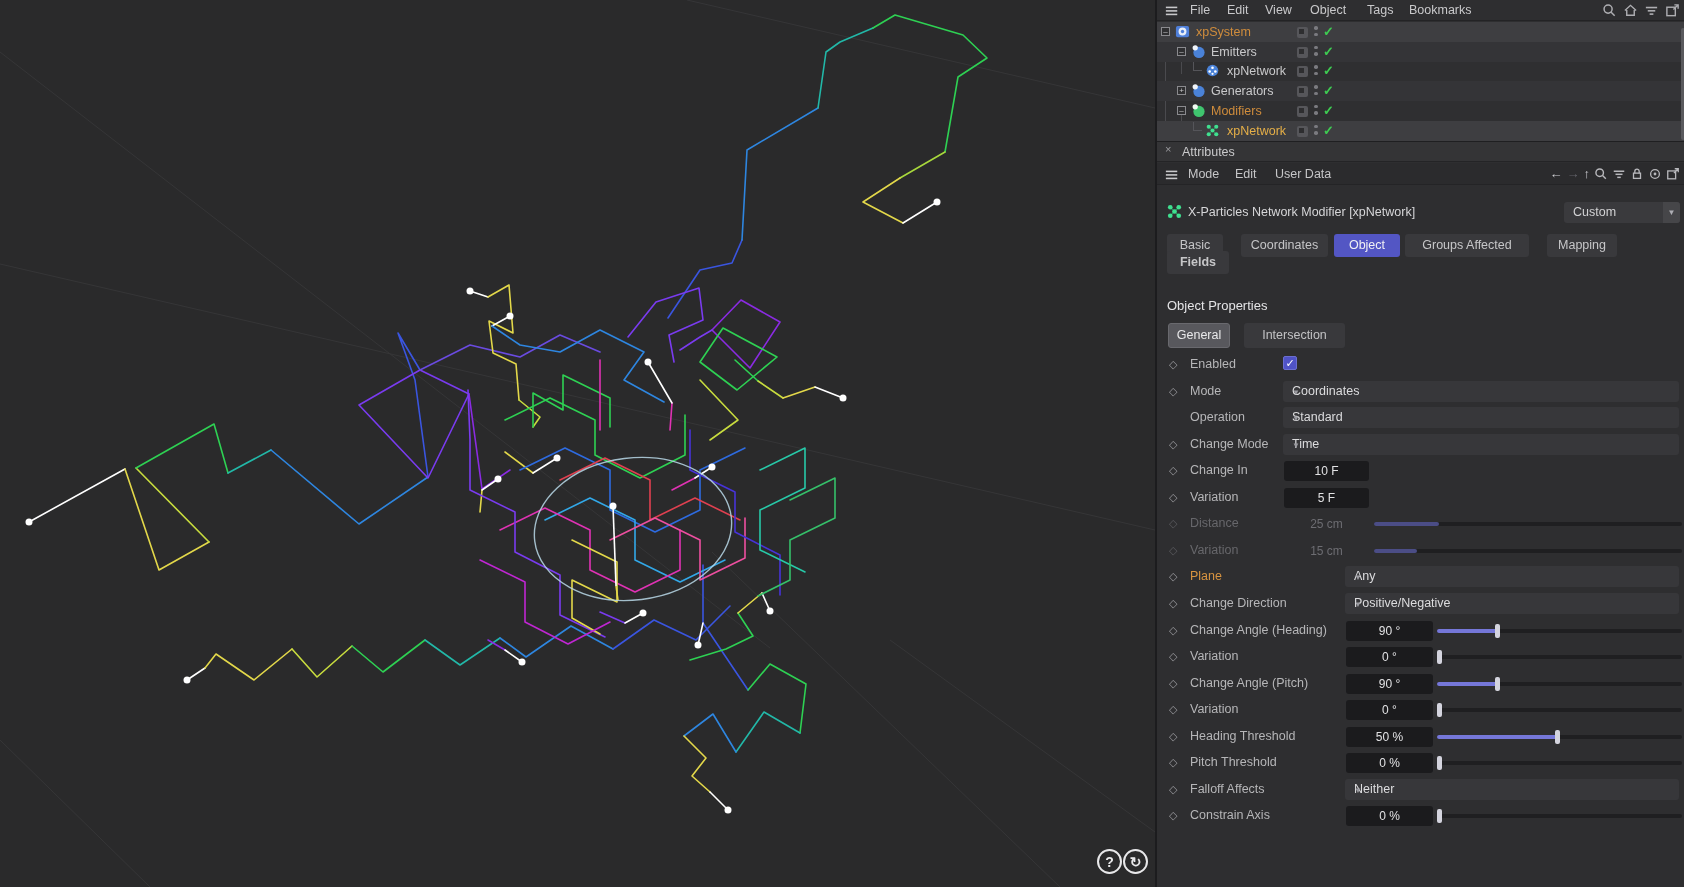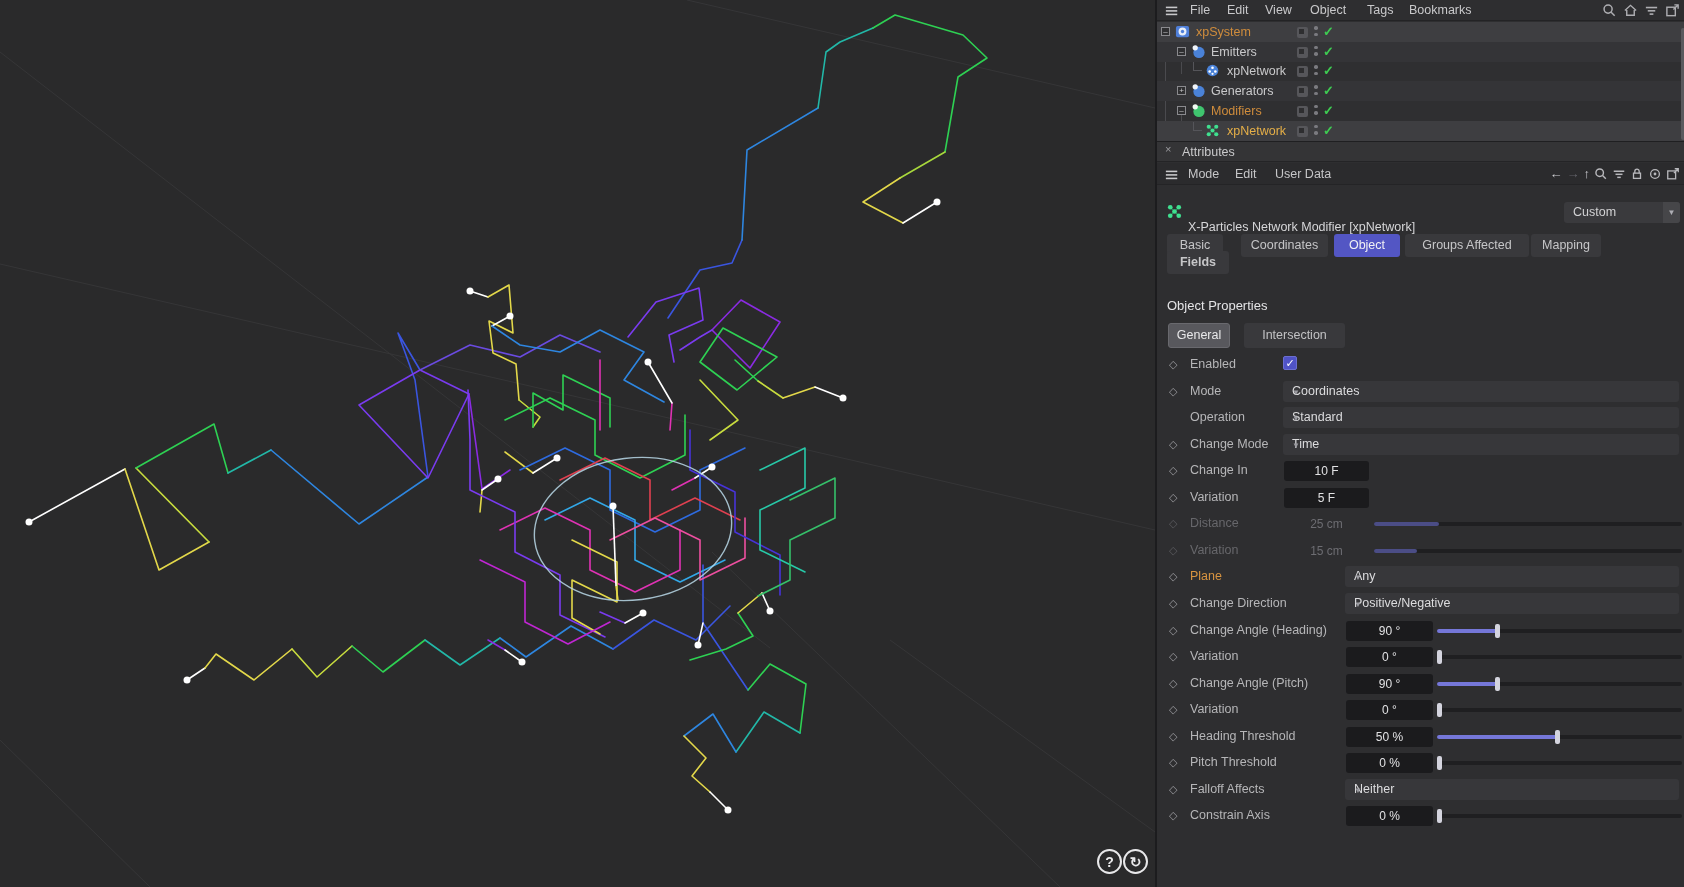--- a/index.html
+++ b/index.html
@@ -46,21 +46,21 @@
   #attr-header .ttl { position:absolute; left:25px; top:3px; color:#cacacc; font-size:12.5px; }
 
   #attr-toolbar { position:absolute; left:0; top:163px; width:529px; height:22px; background:#2b2b2d;
     border-bottom:1px solid #242426; }
   .tb-item { position:absolute; top:4px; font-size:12.5px; color:#c6c6c8; cursor:default; }
   .tb-icons { position:absolute; right:6px; top:3px; display:flex; gap:4px; align-items:center; }
   .tb-arrow { font-size:13px; color:#d0d0d4; }
   .tb-arrow.dim { color:#63636a; }
 
   #obj-title-row { position:absolute; left:0; top:196px; width:529px; height:32px; }
-  #obj-title { position:absolute; left:31px; top:9px; font-size:12.5px; color:#d6d6d8;margin-top:15px; }
+  #obj-title { position:absolute; left:31px; top:9px; font-size:12.5px; color:#d6d6d8; }
   #preset-dd { position:absolute; left:407px; top:6px; width:116px; height:21px; background:#3a3a3d;
     border-radius:3px; }
   #preset-dd span { position:absolute; left:9px; top:3px; font-size:12.5px; color:#d2d2d4; }
   #preset-dd .dd-btn { position:absolute; right:0; top:0; width:17px; height:21px; background:#464649;
     border-radius:0 3px 3px 0; color:#aeaeb4; font-size:8px; text-align:center; line-height:21px; }
 
   .tab { position:absolute; height:23px; background:#39393c; border-radius:3px; color:#c6c6c8;
     font-size:12.5px; text-align:center; line-height:23px; cursor:default; }
   .tab.sel { background:#5356c4; color:#f0f0f4; }
   .subtab { position:absolute; height:25px; background:#39393c; border-radius:3px; color:#c2c2c4;
@@ -466,21 +466,21 @@
         <span>Custom</span>
         <div class="dd-btn">▼</div>
       </div>
     </div>
 
     <div id="tabs">
         <div class="tab" style="left: 10px; top: 234px; width: 56px;">Basic</div>
         <div class="tab" style="left: 84px; top: 234px; width: 87px;">Coordinates</div>
         <div class="tab sel" style="left: 177px; top: 234px; width: 66px;">Object</div>
         <div class="tab" style="left: 248px; top: 234px; width: 124px;">Groups Affected</div>
-        <div class="tab" style="left: 374px; top: 234px; width: 70px;">Mapping</div>
+        <div class="tab" style="left: 390px; top: 234px; width: 70px;">Mapping</div>
         <div class="tab" style="left: 10px; top: 251px; width: 62px; font-weight: bold;">Fields</div>
       </div>
 
     <span id="objprops-title">Object Properties</span>
 
     <div id="subtabs">
         <div class="subtab sel" style="left: 11px; top: 323px; width: 62px;">General</div>
         <div class="subtab" style="left: 87px; top: 323px; width: 101px;">Intersection</div>
       </div>
 

